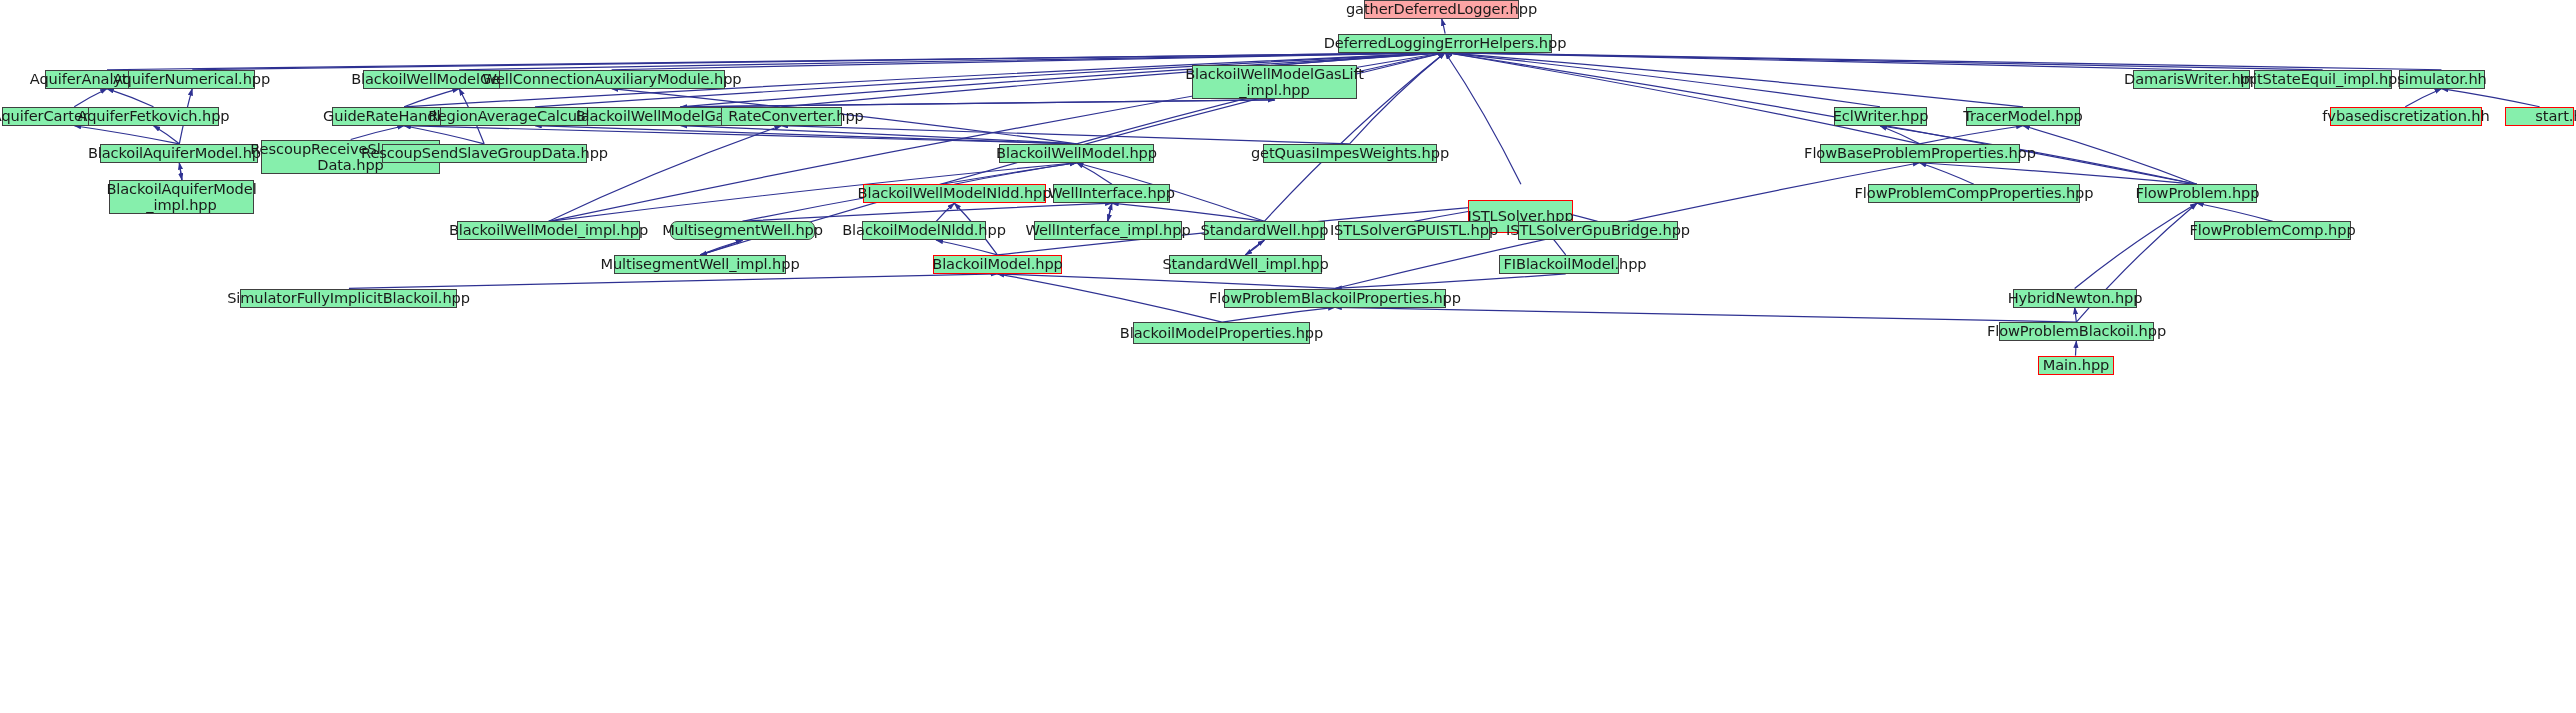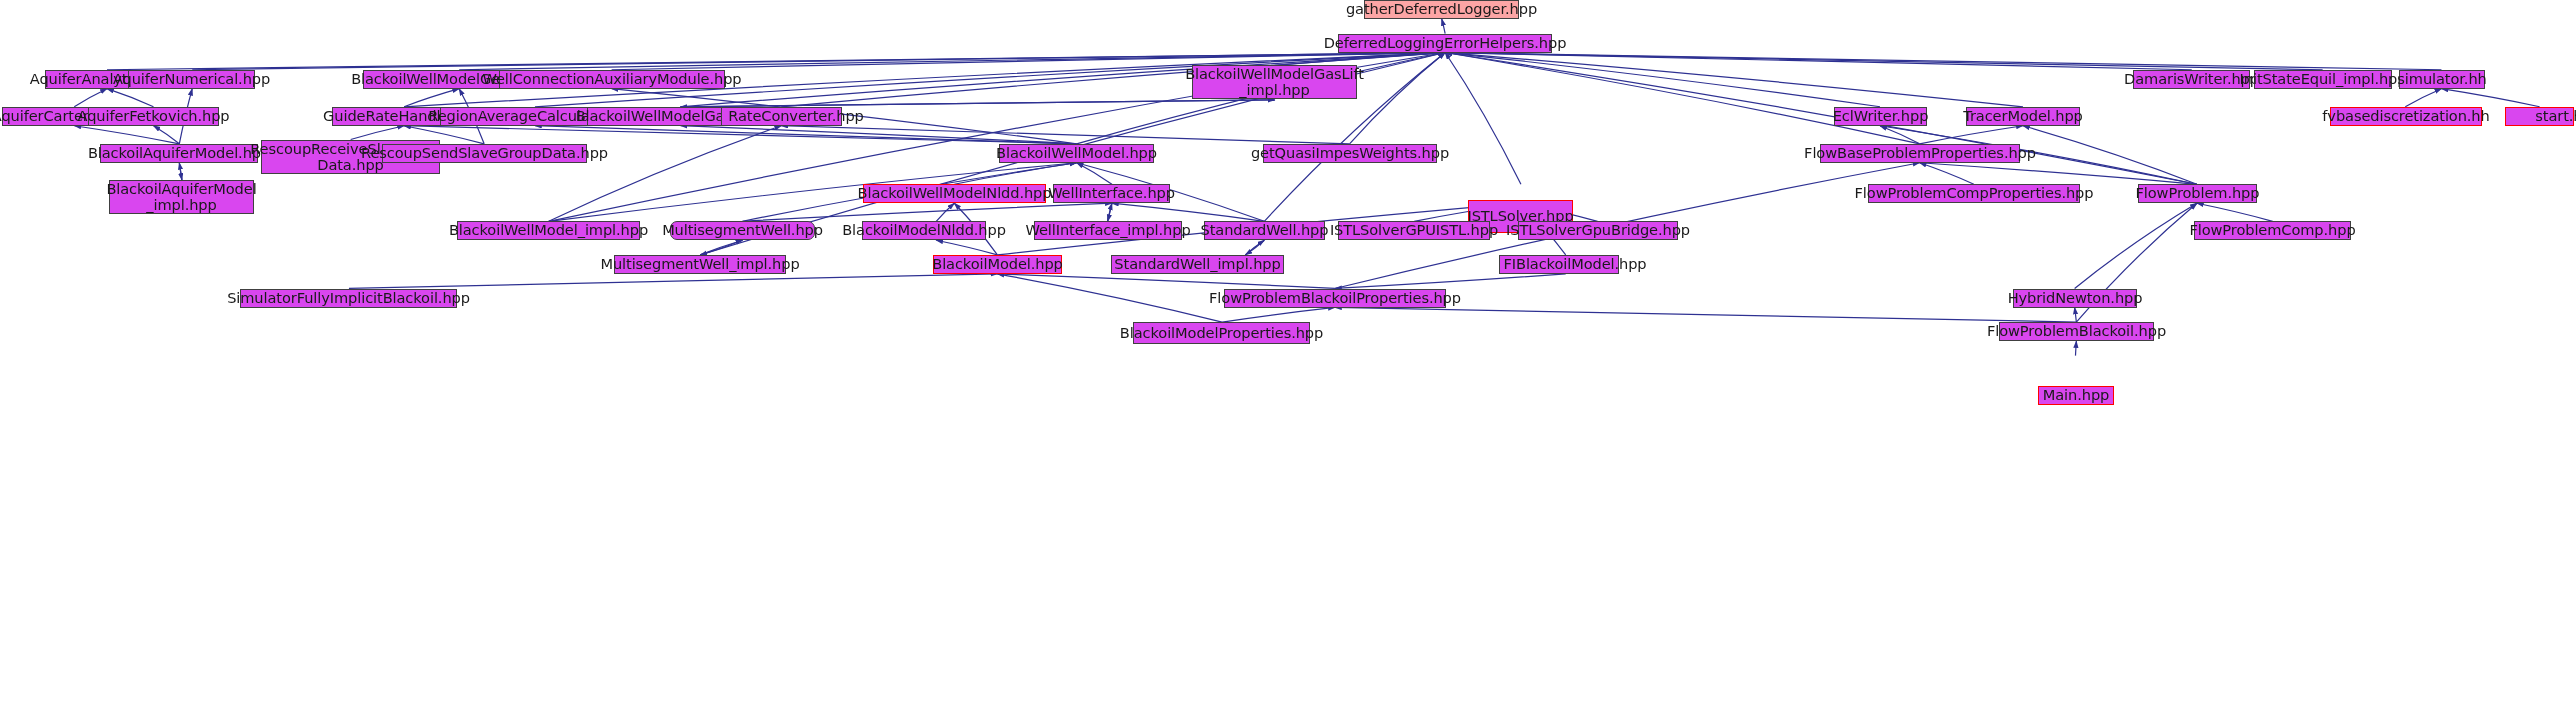--- a/index.html
+++ b/index.html
@@ -14,21 +14,21 @@
   }
   #edges{position:absolute;left:0;top:0;width:2576px;height:713px;}
   .node{
     position:absolute;
     box-sizing:border-box;
     display:flex;
     align-items:center;
     justify-content:center;
     text-align:center;
     border:0.9px solid #404040;
-    background:#d946ef;
+    background:#86efac;
     color:#1a1a1a;
     font-size:14.6px;
     line-height:16.4px;
     white-space:pre-line;
     letter-spacing:-0.1px;
     z-index:5;
   }
   .node.root{
     background:#fca5a5;
     border-color:#404040;
@@ -168,22 +168,22 @@
     <div class="node" style="left: 457px; top: 221px; width: 183px; height: 19px;">BlackoilWellModel_impl.hpp</div>
     <div class="node" style="left: 670px; top: 221px; width: 145px; height: 19px; border-radius: 7px;">MultisegmentWell.hpp</div>
     <div class="node" style="left: 862px; top: 221px; width: 124px; height: 19px;">BlackoilModelNldd.hpp</div>
     <div class="node" style="left: 1034px; top: 221px; width: 148px; height: 19px;">WellInterface_impl.hpp</div>
     <div class="node" style="left: 1204px; top: 221px; width: 121px; height: 19px;">StandardWell.hpp</div>
     <div class="node" style="left: 1338px; top: 221px; width: 152px; height: 19px;">ISTLSolverGPUISTL.hpp</div>
     <div class="node" style="left: 1518px; top: 221px; width: 160px; height: 19px;">ISTLSolverGpuBridge.hpp</div>
     <div class="node" style="left: 2194px; top: 221px; width: 157px; height: 19px;">FlowProblemComp.hpp</div>
     <div class="node" style="left: 614px; top: 255px; width: 172px; height: 19px;">MultisegmentWell_impl.hpp</div>
     <div class="node hot" style="left: 933px; top: 255px; width: 129px; height: 19px;">BlackoilModel.hpp</div>
-    <div class="node" style="left: 1111px; top: 255px; width: 173px; height: 19px;">StandardWell_impl.hpp</div>
+    <div class="node" style="left: 1169px; top: 255px; width: 153px; height: 19px;">StandardWell_impl.hpp</div>
     <div class="node" style="left: 1499px; top: 255px; width: 120px; height: 19px; padding-left: 32px;">FIBlackoilModel.hpp</div>
     <div class="node" style="left: 2013px; top: 289px; width: 124px; height: 19px;">HybridNewton.hpp</div>
     <div class="node" style="left: 240px; top: 289px; width: 217px; height: 19px;">SimulatorFullyImplicitBlackoil.hpp</div>
     <div class="node" style="left: 1224px; top: 289px; width: 222px; height: 19px;">FlowProblemBlackoilProperties.hpp</div>
     <div class="node" style="left: 1999px; top: 322px; width: 155px; height: 19px;">FlowProblemBlackoil.hpp</div>
     <div class="node" style="left: 1133px; top: 322px; width: 177px; height: 22px;">BlackoilModelProperties.hpp</div>
-    <div class="node hot" style="left: 2038px; top: 356px; width: 76px; height: 19px; margin-top: 30px;">Main.hpp</div>
+    <div class="node hot" style="left: 2038px; top: 356px; width: 76px; height: 19px;">Main.hpp</div>
   </div>
 
 
 </body></html>

